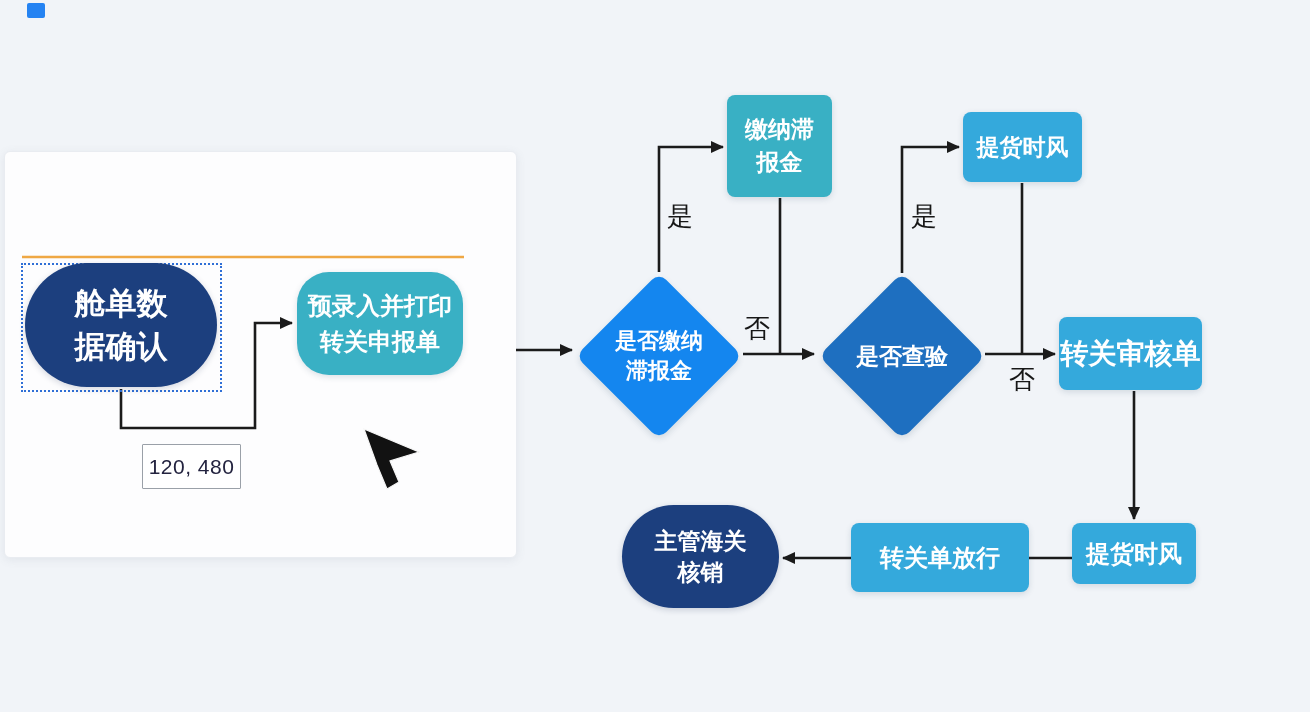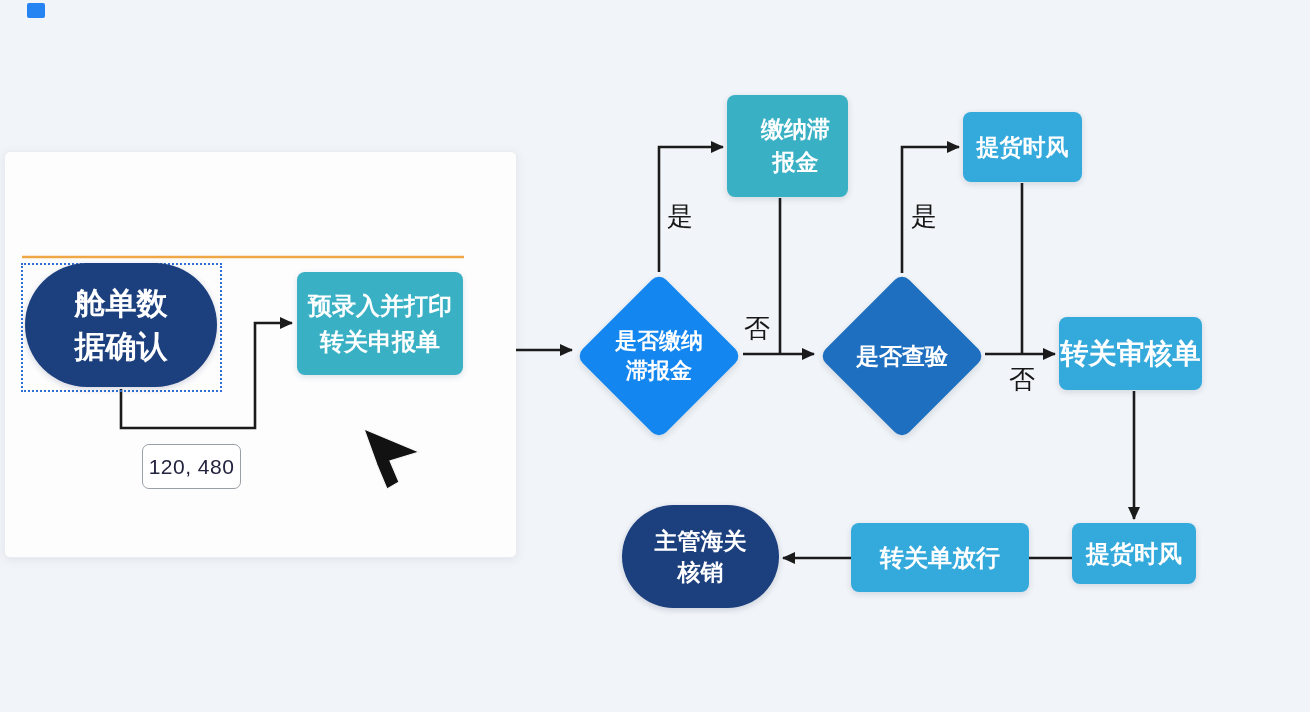--- a/index.html
+++ b/index.html
@@ -37,21 +37,21 @@
   .line{display:block;}
   .selection-rect{
     position:absolute;left:21px;top:263px;width:197px;height:125px;
     border:2px dotted #2f6fd6;z-index:2;background:transparent;
   }
   .edge-label{
     position:absolute;z-index:3;font-size:26px;font-weight:500;color:#171717;
   }
   .coord-tooltip{
     position:absolute;left:142px;top:444px;width:97px;height:43px;z-index:4;
-    background:#fff;border:1.5px solid #9aa0a8;border-radius:7px;
+    background:#fff;border:1.5px solid #9aa0a8;border-radius:1px;
     display:flex;align-items:center;justify-content:center;
     font-size:21px;color:#23233f;letter-spacing:.5px;
   }
   .cursor-layer{position:absolute;left:0;top:0;z-index:6;pointer-events:none;}
 </style>
 </head>
 <body>
 
 <div class="stage">
 
@@ -91,33 +91,33 @@
     <line x1="851" y1="558" x2="783" y2="558" stroke="#1b1b1b" stroke-width="2.6" marker-end="url(#arr)"></line>
   </svg>
 
   <div class="selection-rect"></div>
 
   <div class="node stadium navy" style="left:25px;top:263px;width:192px;height:124px;font-size:31px;line-height:43px;">
     <span class="line">舱单数</span>
     <span class="line">据确认</span>
   </div>
 
-  <div class="node process teal" style="left:297px;top:272px;width:166px;height:103px;font-size:24px;line-height:36px;">
+  <div class="node process teal" style="left:297px;top:272px;width:166px;height:103px;font-size:24px;line-height:36px;border-radius:32px;">
     <span class="line">预录入并打印</span>
     <span class="line">转关申报单</span>
   </div>
 
   <div class="node diamond-box azure" style="left:600px;top:297px;width:118px;height:118px;">
     <div class="diamond-label" style="font-size:22px;line-height:30px;">
       <span class="line">是否缴纳</span>
       <span class="line">滞报金</span>
     </div>
   </div>
 
-  <div class="node process teal" style="left:727px;top:95px;width:105px;height:102px;font-size:23px;line-height:33px;padding-left:16px;">
+  <div class="node process teal" style="left:727px;top:95px;width:105px;height:102px;font-size:23px;line-height:33px;">
     <span class="line">缴纳滞</span>
     <span class="line">报金</span>
   </div>
 
   <div class="node diamond-box mblue" style="left:843px;top:297px;width:118px;height:118px;">
     <div class="diamond-label" style="font-size:23px;">
       <span class="line">是否查验</span>
     </div>
   </div>
 

